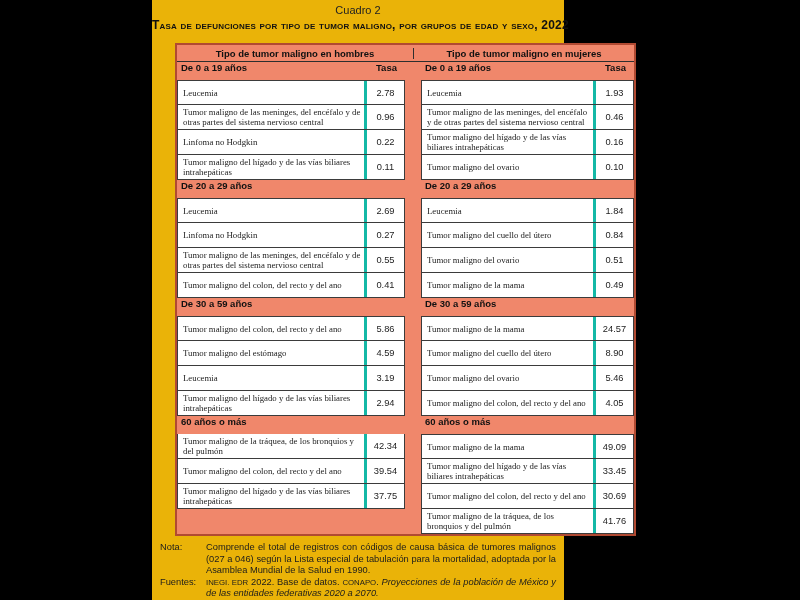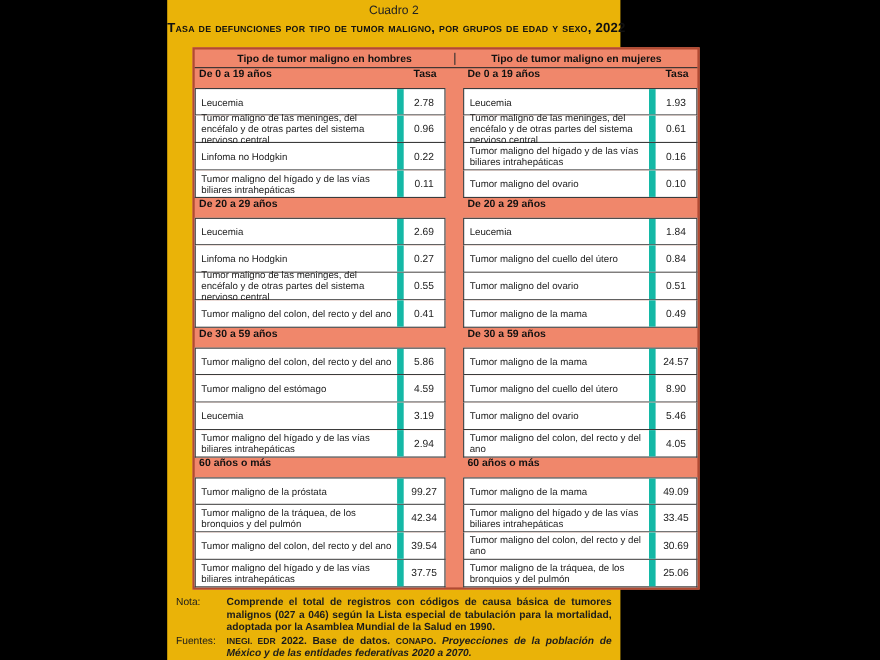--- a/index.html
+++ b/index.html
@@ -29,28 +29,28 @@
 
   .agehead { height:18px; display:flex; align-items:flex-start; padding-left:4px;
              font-size:9.5px; font-weight:bold; color:#111; }
   .agehead .tasa-label { margin-left:auto; width:37px; text-align:center; }
 
   .drow { height:25px; display:flex; background:#fff;
           border:solid #3b3b3b; border-width:0 1px 1px 1px; }
   .drow.first { border-top:1px solid #3b3b3b; }
   .dlabel { flex:1; display:flex; align-items:center; padding:1px 3px 1px 5px;
             font-size:8.8px; line-height:10px; color:#1c1c1c;
-            border-right:6px solid #14b8a6; }
+            border-right:3px solid #14b8a6;font-family:Liberation Serif, serif; }
   .dval { width:37px; display:flex; align-items:center; justify-content:center;
           font-size:9.3px; color:#1c1c1c; }
 
   .notes { margin:6px 8px 0 8px; font-size:9.3px; line-height:11.5px; color:#1c1c1c; }
   .noterow { display:flex; }
   .notelabel { width:46px; flex:0 0 46px; }
-  .notetext  { flex:1; text-align:justify;font-weight:bold; }
+  .notetext  { flex:1; text-align:justify; }
   .sc { font-size:7.8px; }
   .it { font-style:italic; }
 </style>
 </head>
 <body>
 
 <div class="stage">
   <div class="page">
 
     <div class="kicker">Cuadro 2</div>
@@ -122,24 +122,20 @@
               <div class="dval">3.19</div>
             </div>
           <div class="drow">
               <div class="dlabel">Tumor maligno del hígado y de las vías biliares intrahepáticas</div>
               <div class="dval">2.94</div>
             </div>
 
           <div class="agehead">
             <span>60 años o más</span>
           </div>
-          <div class="drow first">
-              <div class="dlabel">Tumor maligno de la próstata</div>
-              <div class="dval">99.27</div>
-            </div>
           <div class="drow">
               <div class="dlabel">Tumor maligno de la tráquea, de los bronquios y del pulmón</div>
               <div class="dval">42.34</div>
             </div>
           <div class="drow">
               <div class="dlabel">Tumor maligno del colon, del recto y del ano</div>
               <div class="dval">39.54</div>
             </div>
           <div class="drow">
               <div class="dlabel">Tumor maligno del hígado y de las vías biliares intrahepáticas</div>
@@ -153,21 +149,21 @@
           <div class="agehead">
             <span>De 0 a 19 años</span>
             <span class="tasa-label">Tasa</span>
           </div>
           <div class="drow first">
               <div class="dlabel">Leucemia</div>
               <div class="dval">1.93</div>
             </div>
           <div class="drow">
               <div class="dlabel">Tumor maligno de las meninges, del encéfalo y de otras partes del sistema nervioso central</div>
-              <div class="dval">0.61</div>
+              <div class="dval">0.46</div>
             </div>
           <div class="drow">
               <div class="dlabel">Tumor maligno del hígado y de las vías biliares intrahepáticas</div>
               <div class="dval">0.16</div>
             </div>
           <div class="drow">
               <div class="dlabel">Tumor maligno del ovario</div>
               <div class="dval">0.10</div>
             </div>
 
@@ -221,21 +217,21 @@
           <div class="drow">
               <div class="dlabel">Tumor maligno del hígado y de las vías biliares intrahepáticas</div>
               <div class="dval">33.45</div>
             </div>
           <div class="drow">
               <div class="dlabel">Tumor maligno del colon, del recto y del ano</div>
               <div class="dval">30.69</div>
             </div>
           <div class="drow">
               <div class="dlabel">Tumor maligno de la tráquea, de los bronquios y del pulmón</div>
-              <div class="dval">25.06</div>
+              <div class="dval">41.76</div>
             </div>
         </div>
 
       </div>
     </div>
 
     <div class="notes">
       <div class="noterow">
         <span class="notelabel">Nota:</span>
         <span class="notetext">Comprende el total de registros con códigos de causa básica de tumores malignos (027 a 046) según la Lista especial de tabulación para la mortalidad, adoptada por la Asamblea Mundial de la Salud en 1990.</span>

